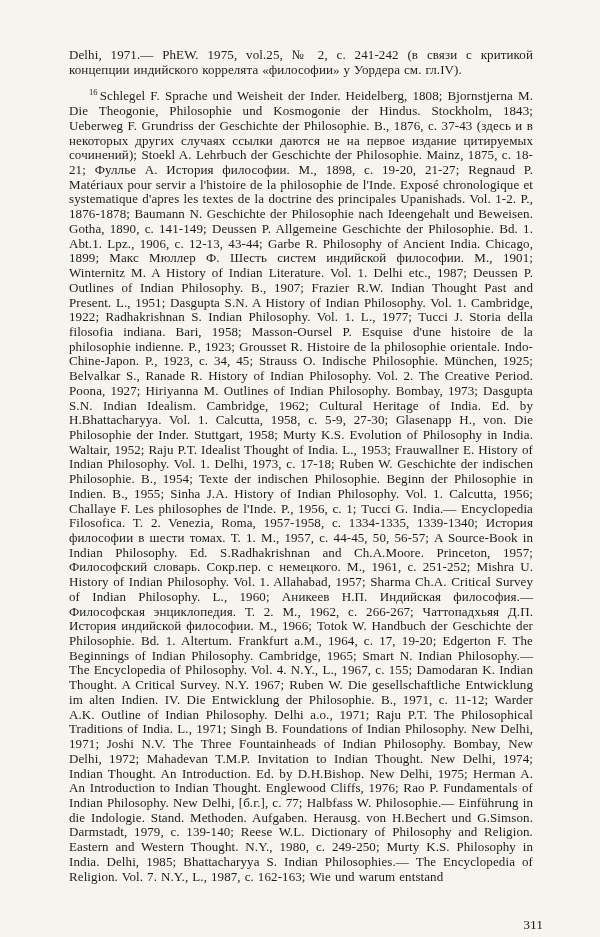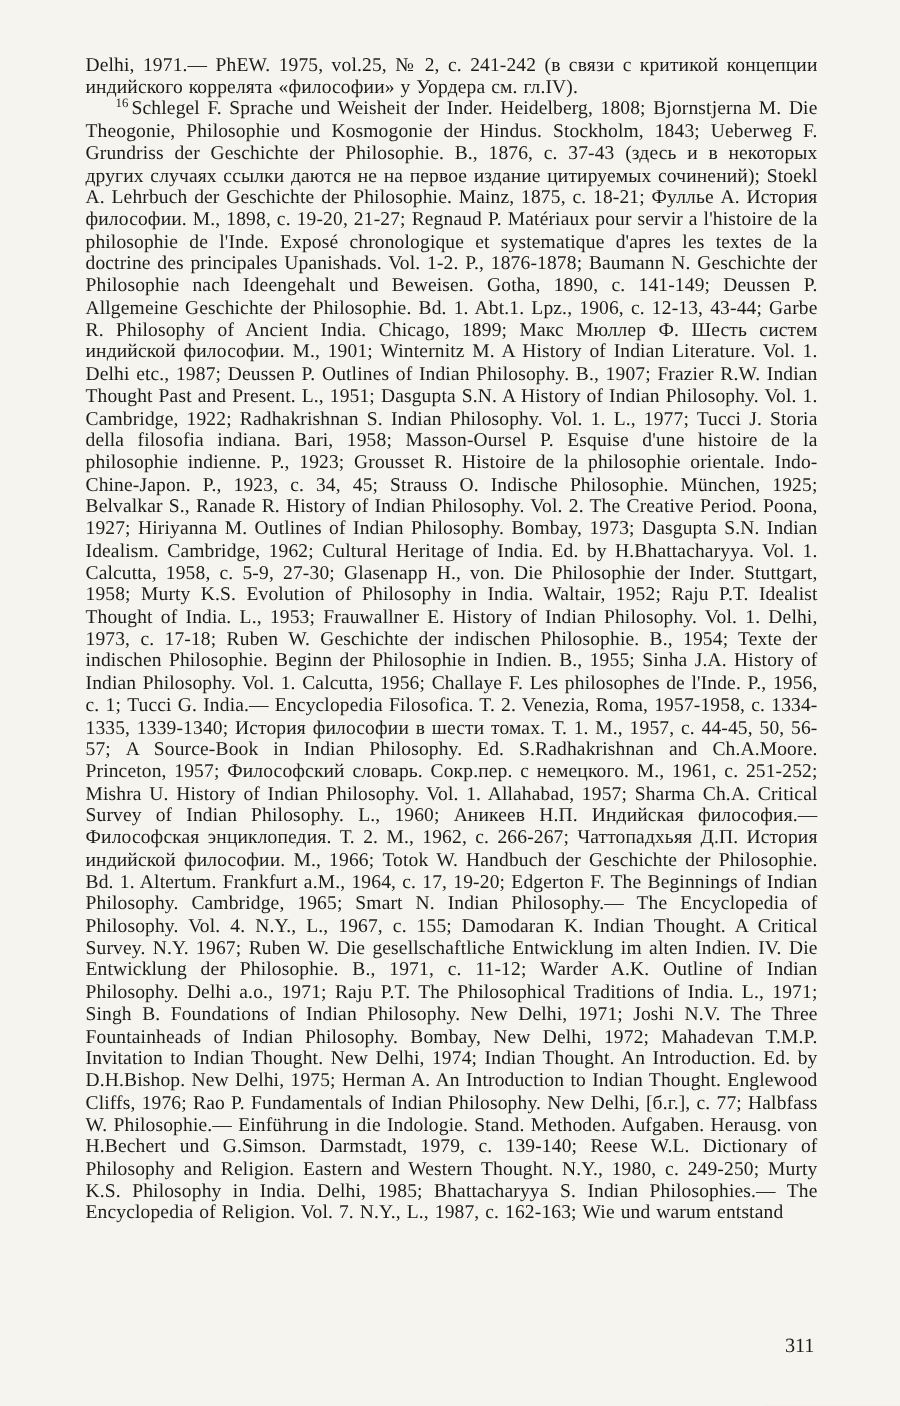--- a/index.html
+++ b/index.html
@@ -19,42 +19,42 @@
     box-sizing: border-box;
     background: #f6f4ef;
     padding: 36px 55px 0 57px;
     font-family: "Liberation Serif", "DejaVu Serif", serif;
     color: #1c1c1c;
   }
   .text-block {
     width: 488px;
   }
   .para {
-    margin: 0;
+    margin: 12px;
     font-size: 13px;
     line-height: 14.72px;
     text-align: justify;
     word-spacing: 0.6px;
     letter-spacing: 0.1px;
   }
   .para.indent {
     text-indent: 20px;
   }
   .it {
   }
   sup.fn {
     font-size: 8.5px;
     line-height: 0;
     vertical-align: super;
     margin-right: 2px;
   }
   .page-number {
     position: absolute;
     right: 57px;
-    bottom: 32px;
+    bottom: 4px;
     font-size: 13.5px;
     font-family: "Liberation Serif", "DejaVu Serif", serif;
     color: #1c1c1c;
   }
 </style>
 </head>
 <body>
 
 <div class="page">
   <div class="text-block">

